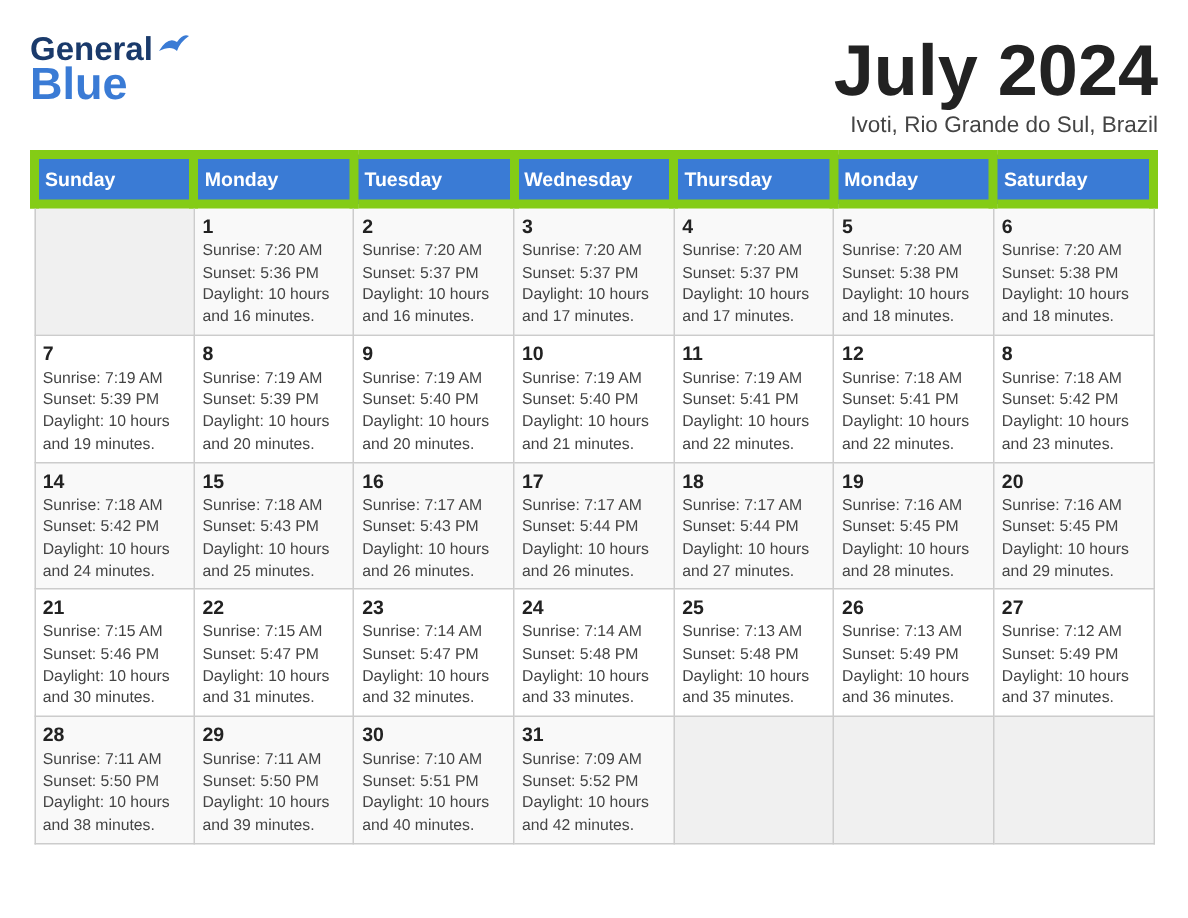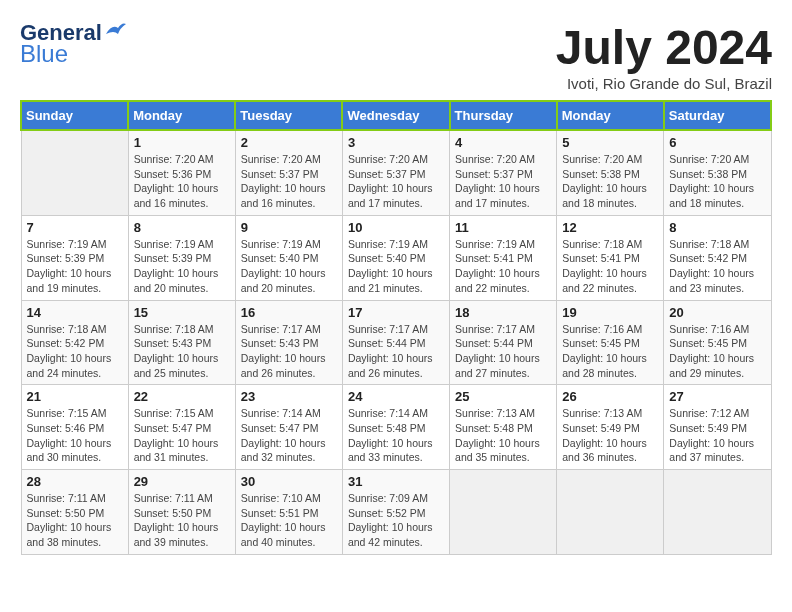--- a/index.html
+++ b/index.html
@@ -39,21 +39,21 @@
       border-collapse: collapse;
       font-size: 11px;
     }
     .calendar thead tr th {
       background-color: #3a7bd5;
       color: #fff;
       padding: 6px 4px;
       text-align: left;
       font-size: 13px;
       font-weight: bold;
-      border: 2px solid #84cc16;
+      border: 6px solid #84cc16;
     }
     .calendar tbody tr td {
       border: 1px solid #ccc;
       vertical-align: top;
       padding: 4px 5px;
       width: 107px;
       min-height: 80px;
       background: #fff;
     }
     .calendar tbody tr:nth-child(odd) td {
@@ -82,21 +82,21 @@
 <body>
 
 <div class="header-area">
   <div class="logo">
     <div style="display:flex; align-items:center;">
       <span style="font-size:22px; font-weight:bold; color:#1a3a6b;">General</span>
       <svg width="22" height="18" viewBox="0 0 22 18" style="margin-left:2px; margin-top:-8px;">
         <path d="M2 14 Q8 4 14 8 Q18 2 22 4 Q16 8 14 14 Q10 10 2 14Z" fill="#3a7bd5"></path>
       </svg>
     </div>
-    <span style="font-size:24px; font-weight:normal; color:#3a7bd5; margin-top:-6px; margin-left:0;">Blue</span>
+    <span style="font-size:30px; font-weight:bold; color:#3a7bd5; margin-top:-6px; margin-left:0;">Blue</span>
   </div>
   <div class="title-area">
     <div class="month-title">July 2024</div>
     <div class="location-title">Ivoti, Rio Grande do Sul, Brazil</div>
   </div>
 </div>
 
 <table class="calendar">
   <thead>
     <tr>

